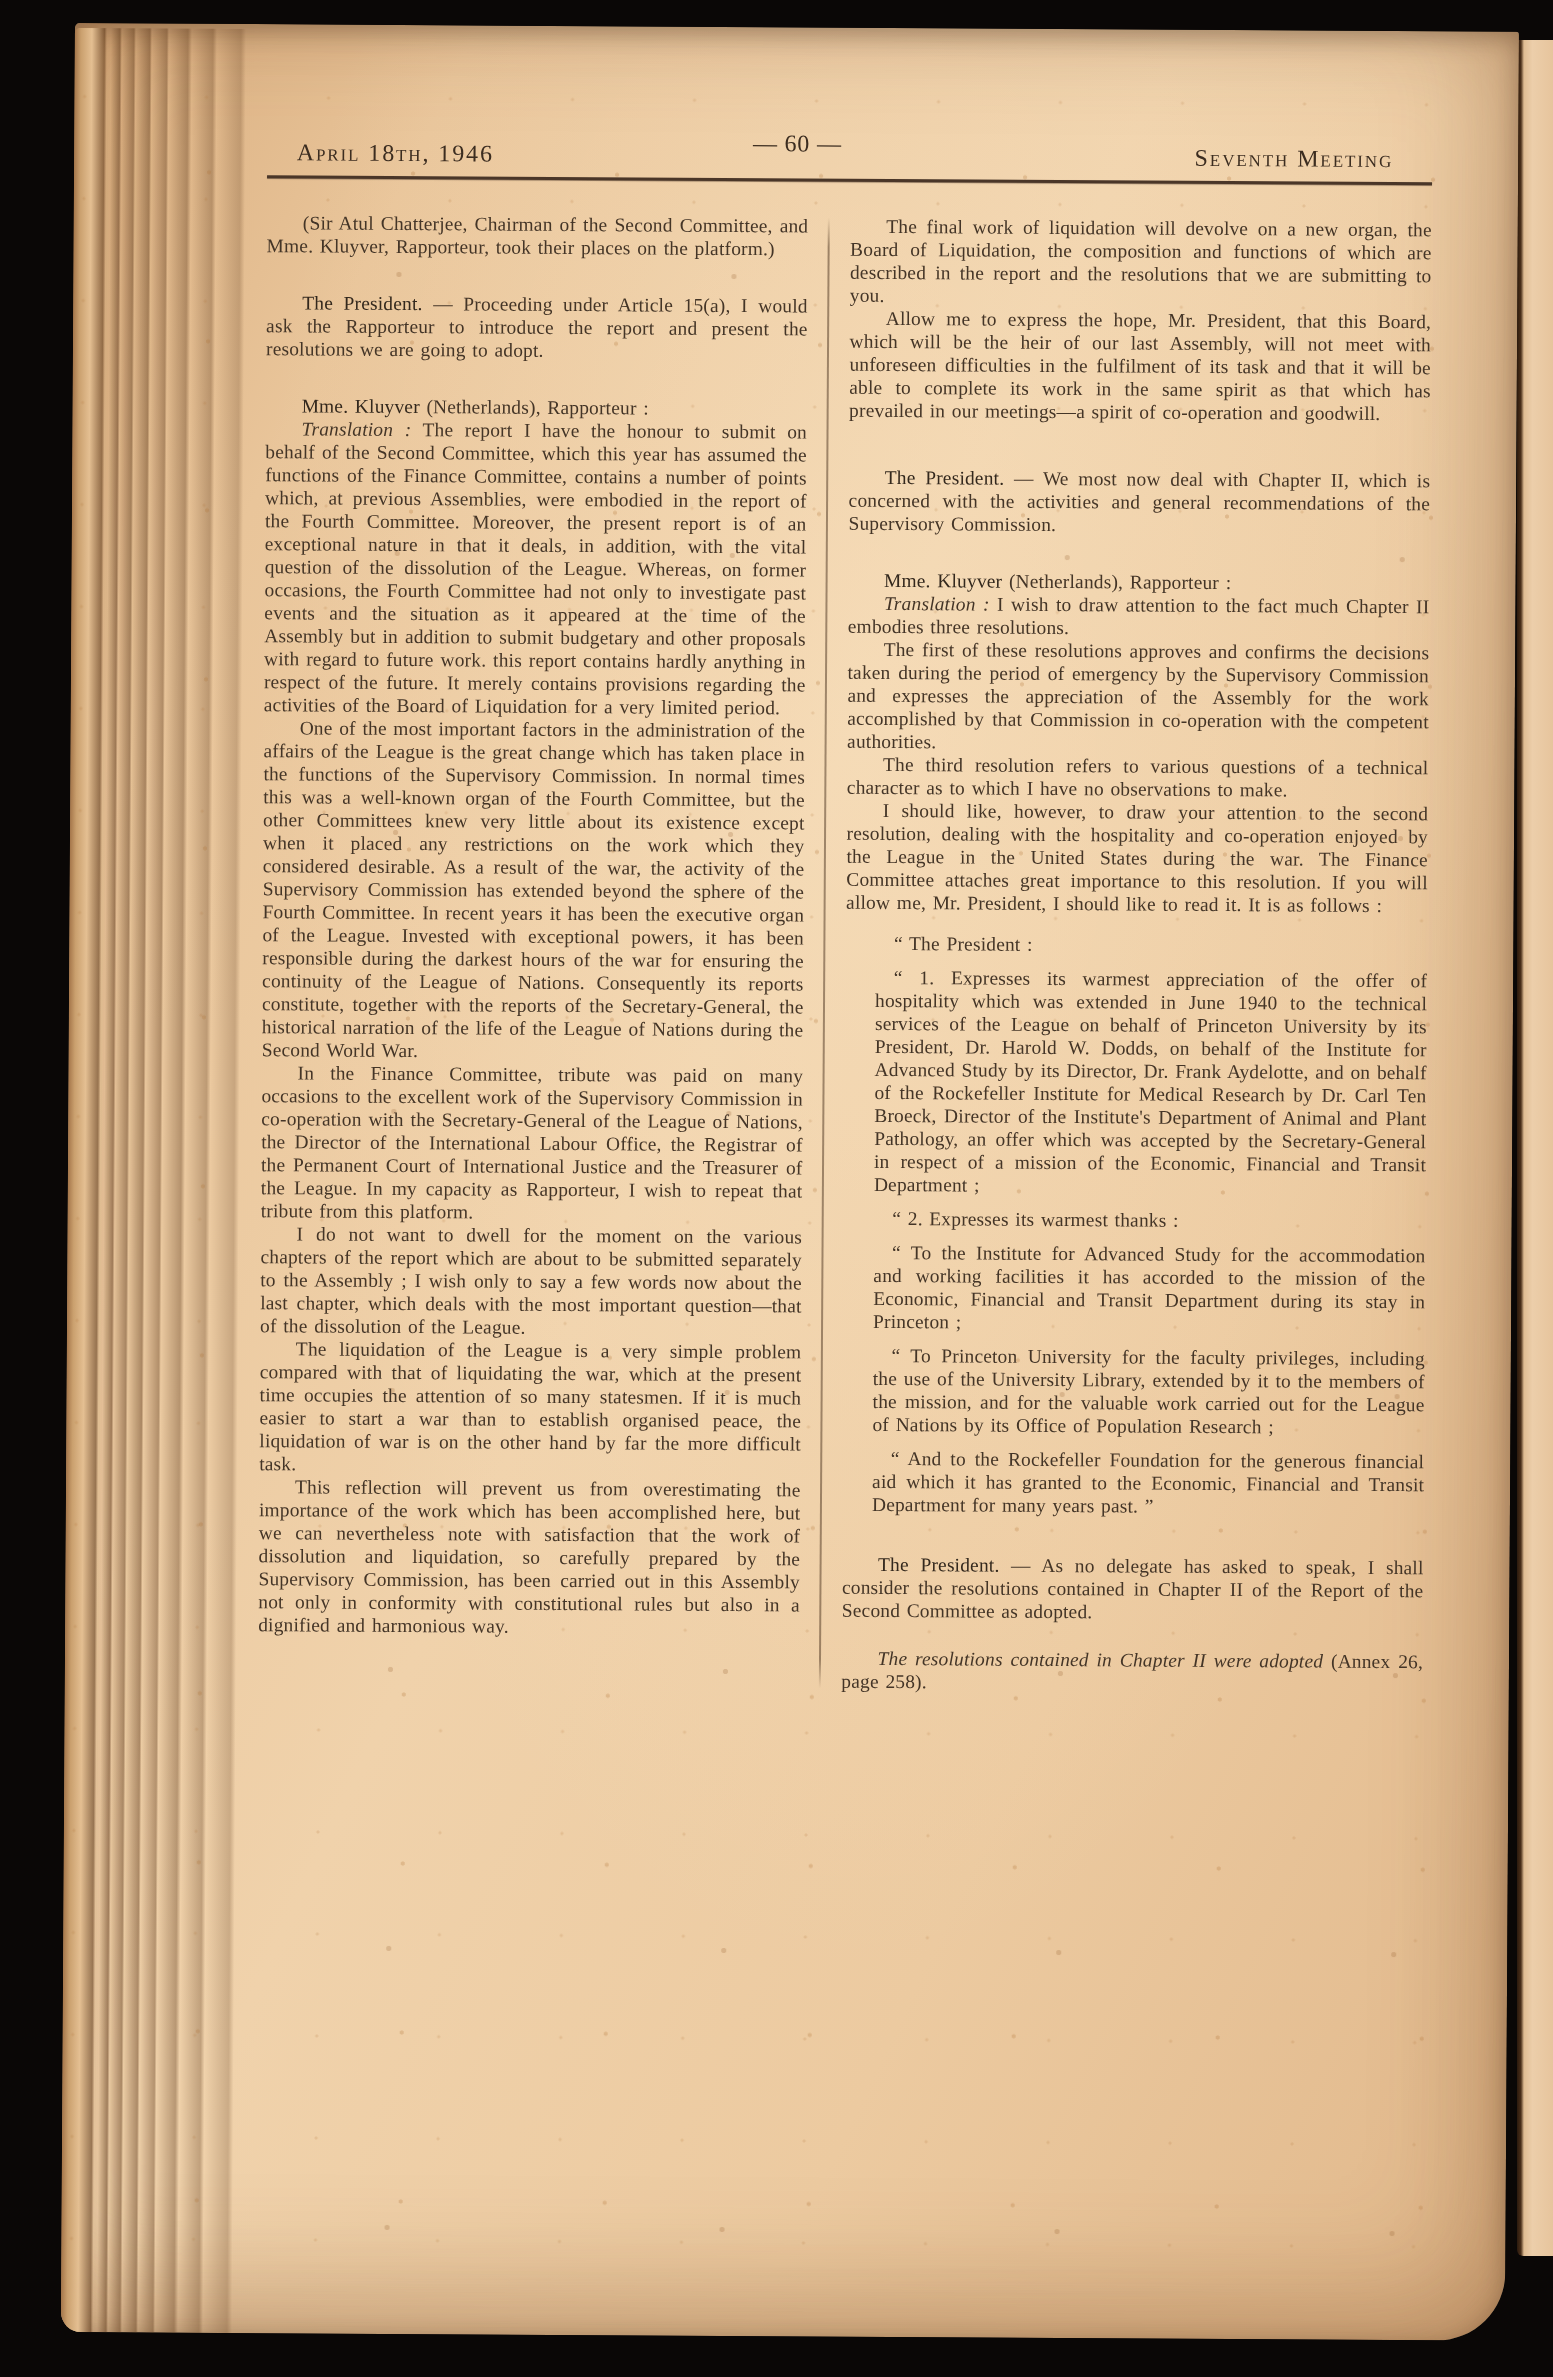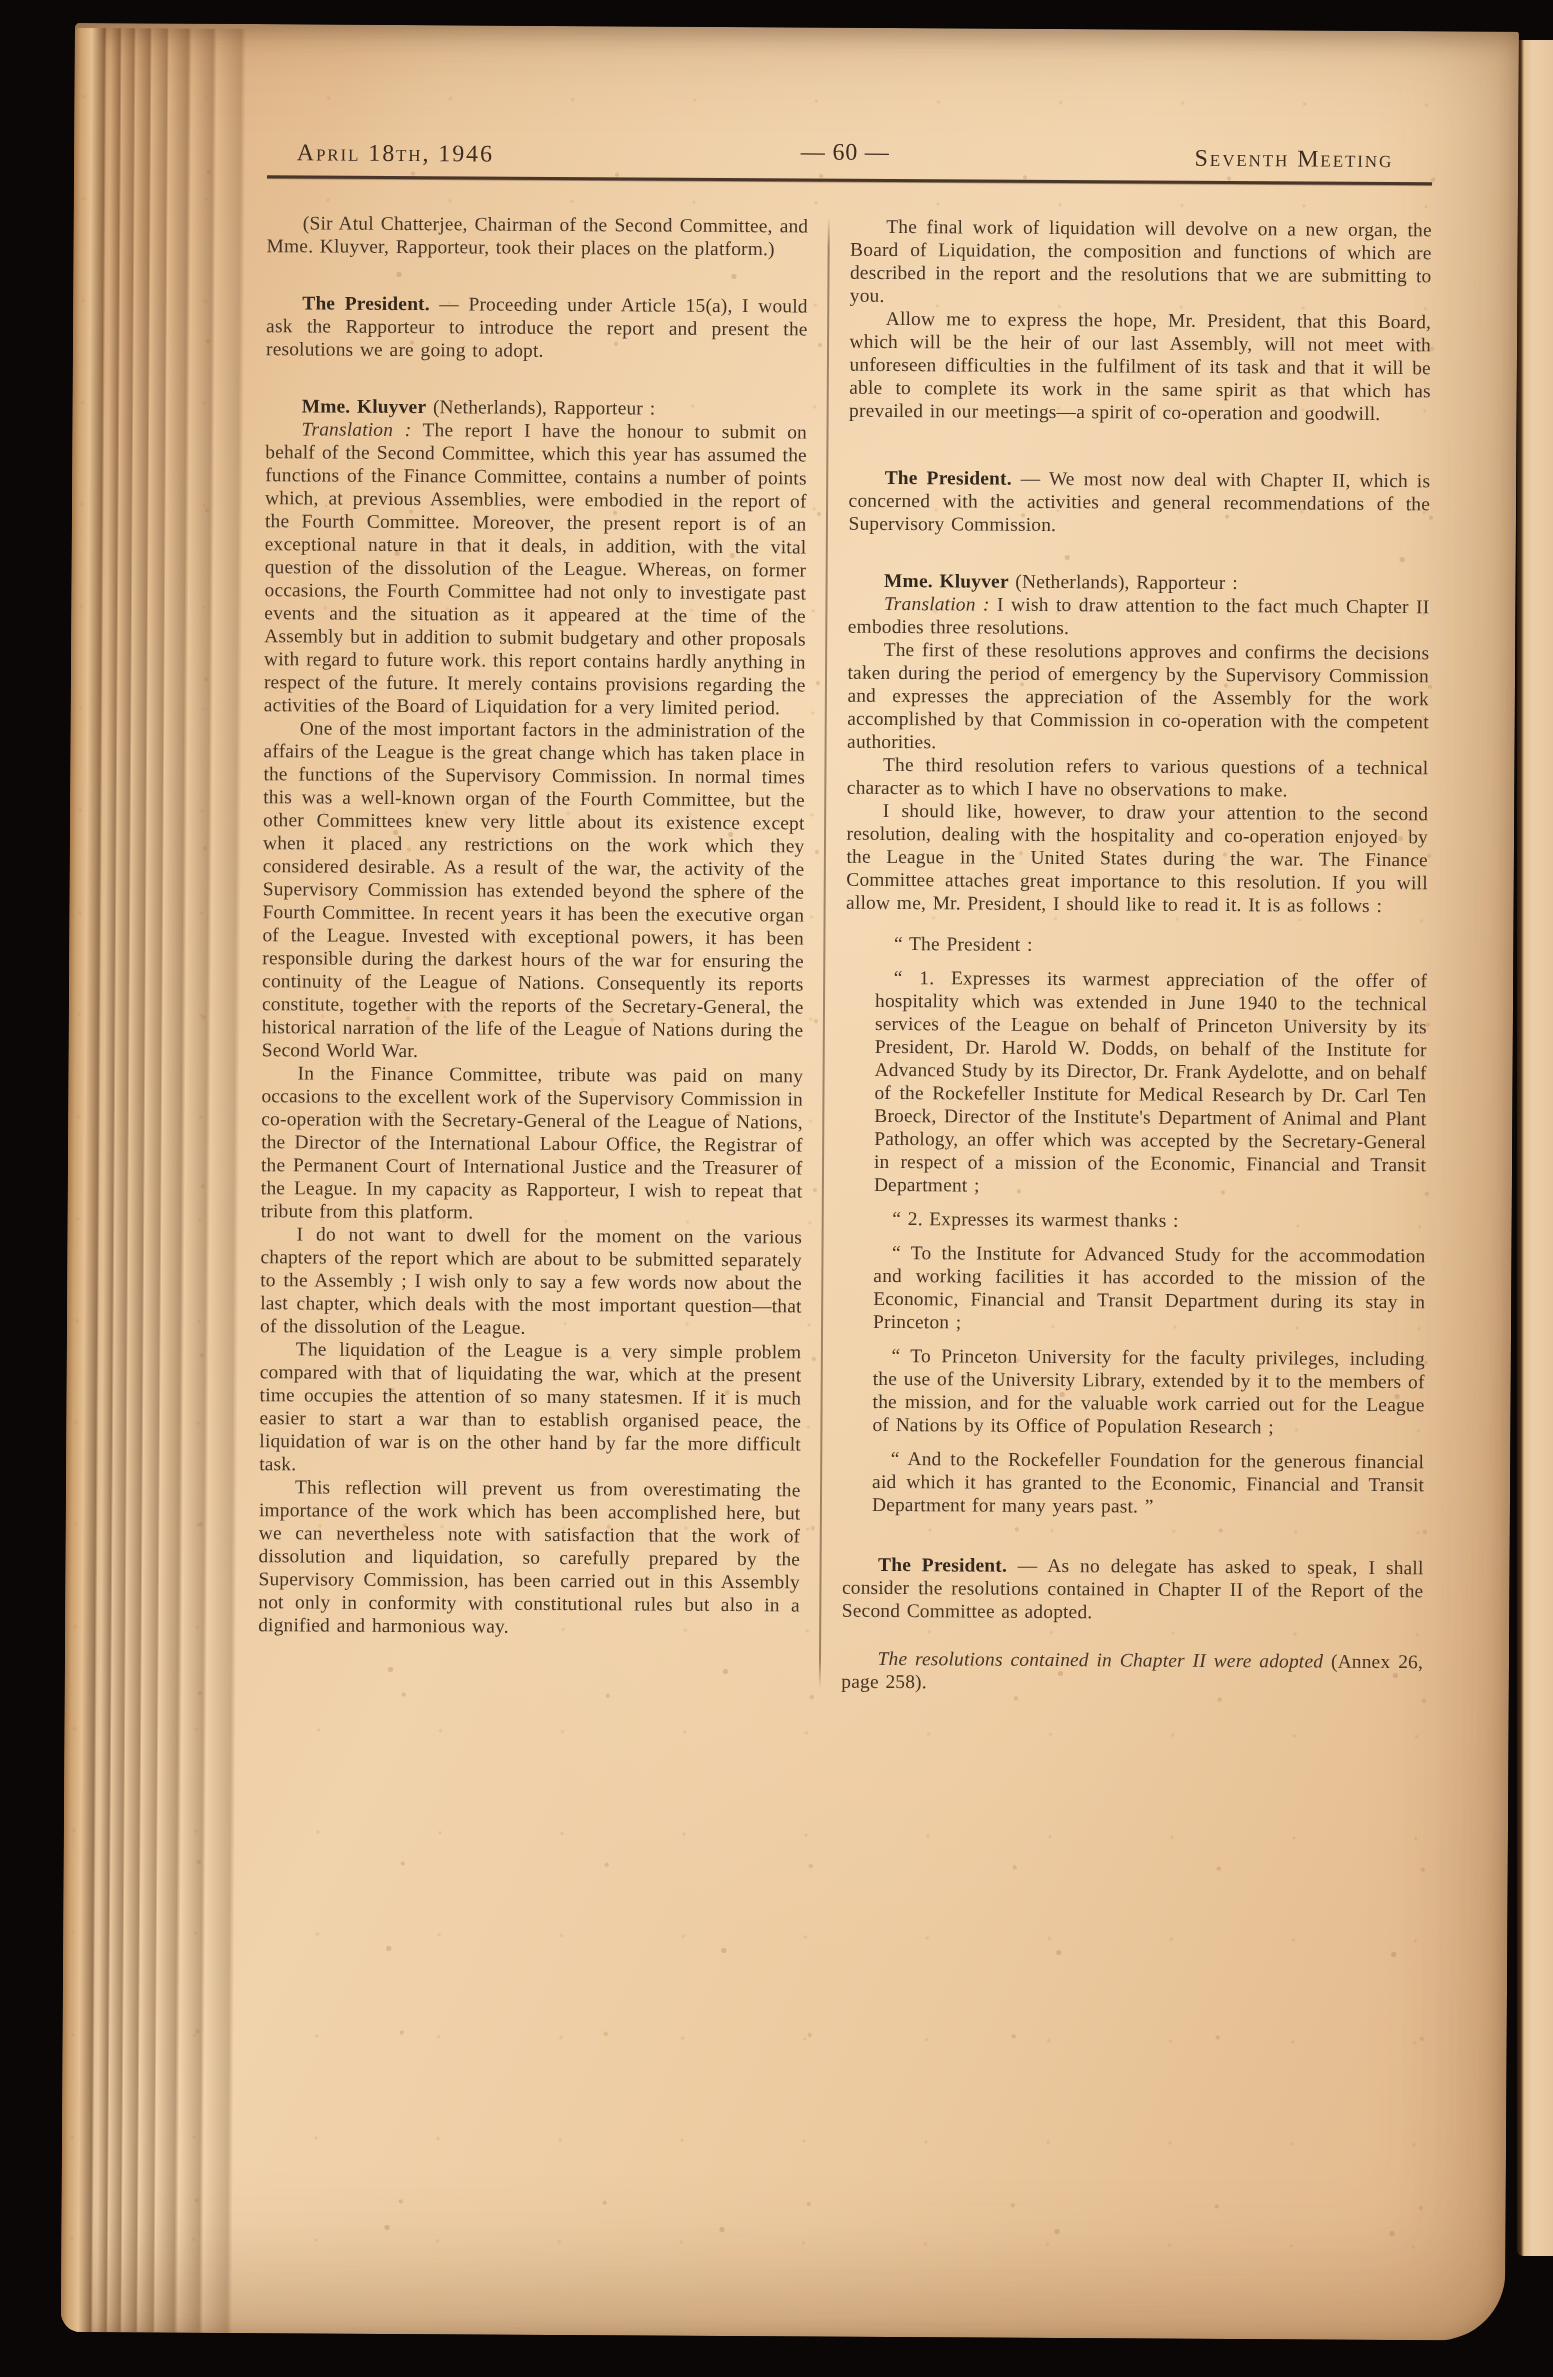--- a/index.html
+++ b/index.html
@@ -61,40 +61,40 @@
       radial-gradient(circle, rgba(142,86,36,.22) 0 2.2px, transparent 3px);
     background-size:204px 169px,122px 102px,335px 279px;
     background-position:33px 64px,71px 22.5px,158px 110px;
   }
 
   .content{position:absolute;left:193px;top:106px;width:1165px;color:#443527;}
 
   .header{position:relative;height:36px;font-variant:small-caps;
           font-size:24px;letter-spacing:1.9px;color:#3c2d20;}
   .header .h-left{position:absolute;left:29.5px;bottom:0;}
-  .header .h-center{position:absolute;left:45.5%;bottom:4px;transform:translateX(-50%);letter-spacing:0.8px;margin-left:48px;}
+  .header .h-center{position:absolute;left:45.5%;bottom:12px;transform:translateX(-50%);letter-spacing:0.8px;}
   .header .h-right{position:absolute;right:39px;bottom:0;}
 
   .rule{height:2.3px;background:#4a3628;margin-top:9.3px;box-shadow:0 0.8px 0.8px rgba(74,54,40,.5);}
 
   .columns{display:flex;margin-top:33px;position:relative;align-items:flex-start;}
   .col{font-size:19.4px;line-height:23px;letter-spacing:0.2px;word-spacing:1.6px;text-align:justify;}
   .col-left{width:542px;}
   .col-right{width:582px;margin-left:42px;}
   .divider{position:absolute;left:561px;top:3.1px;bottom:4.7px;width:1.6px;
            background:linear-gradient(rgba(74,50,30,0),rgba(74,50,30,.5) 2%,rgba(74,50,30,.5) 98%,rgba(74,50,30,0));}
 
   .p{margin:0;text-indent:36px;}
   .gap{margin-top:34px;}
   .gap-lg{margin-top:44px;}
   .gap-end{margin-top:37px;}
   .gap-it{margin-top:25px;}
   .quote{padding-left:29.5px;text-indent:18.6px;margin-top:11px;}
   .quote-first{margin-top:18.6px;}
-  .sp-lead{font-weight:bold;color:#33281d;}
+  .sp-lead{font-weight:normal;color:#33281d;}
   .it{font-style:italic;}
 </style>
 </head>
 <body>
 
 <div class="scan">
   <div class="next-page"></div>
 
   <div class="page">
     <div class="page-edges"></div>

